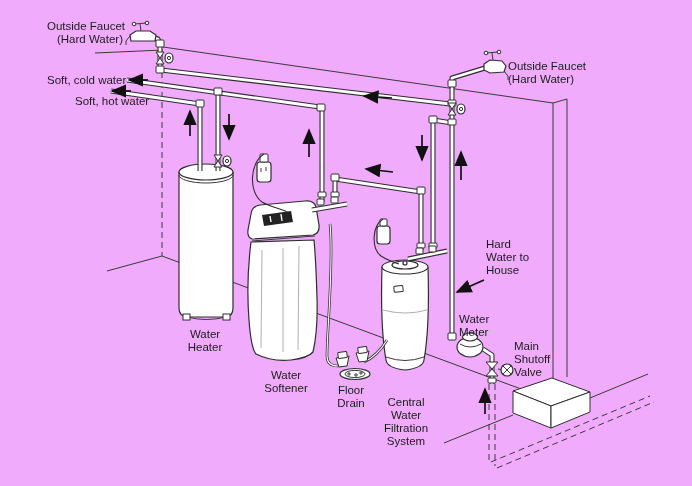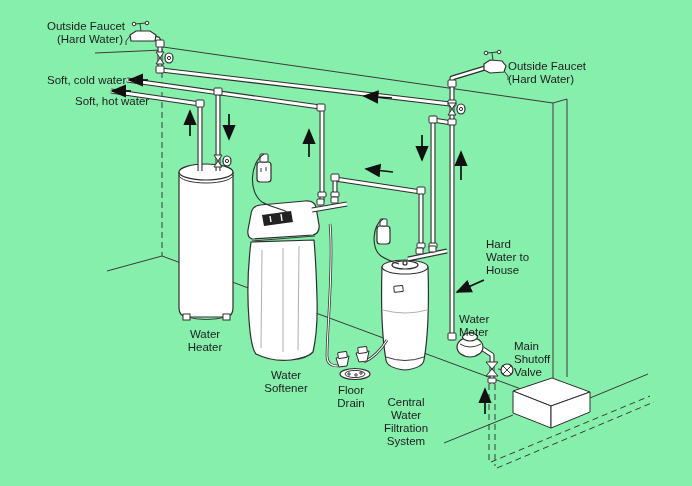--- a/index.html
+++ b/index.html
@@ -1,17 +1,17 @@
 <!DOCTYPE html>
 <html><head>
 <meta charset="utf-8">
 <style>
   html,body{margin:0;padding:0;background:#fff;}
   .stage{
-    width:692px;height:486px;position:relative;background:#86efac;
+    width:692px;height:486px;position:relative;background:#f0abfc;
     font-family:"Liberation Sans", sans-serif;
     overflow:hidden;
   }
   svg{display:block}
   text{
     font-family:"Liberation Sans", sans-serif;
     font-size:11.5px;
     fill:#1c1c1c;
   }
   .thin{stroke:#3a3a3a;stroke-width:1;fill:none;}

